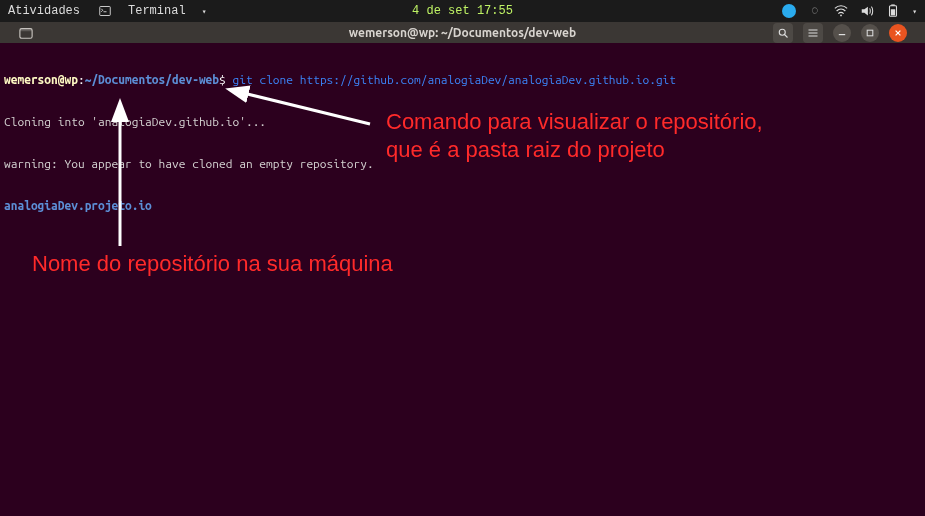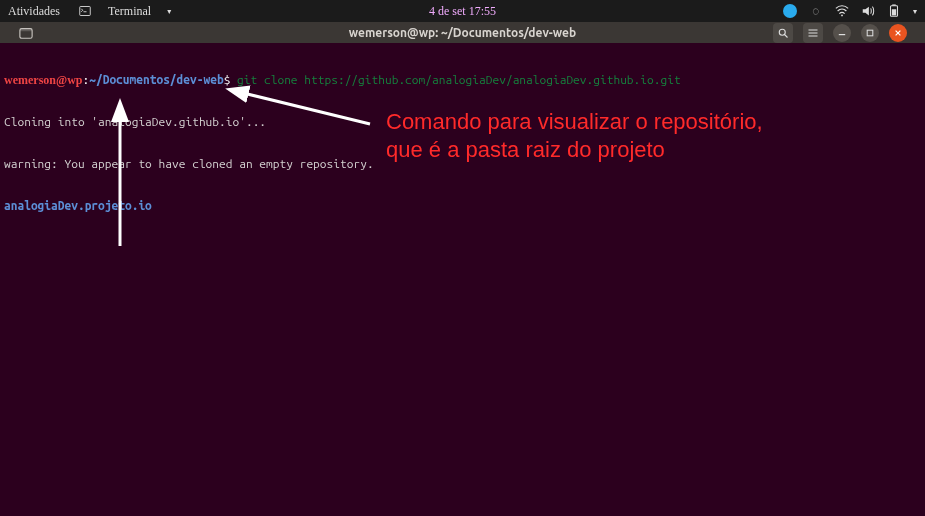--- a/index.html
+++ b/index.html
@@ -14,31 +14,31 @@
     }
 
     
     .top-bar {
       height: 22px;
       background: #1b1b1b;
       color: #dcdcdc;
       display: flex;
       align-items: center;
       padding: 0 8px;
-      font-family: Liberation Serif, serif;
+      font-family: Liberation Mono, monospace;
       font-size: 12px;
       position: relative;
     }
     .top-bar-left { display: flex; align-items: center; gap: 18px; }
     .top-bar-left .dropdown { display: flex; align-items: center; gap: 16px; }
     .top-bar-center {
       position: absolute;
       left: 50%;
       transform: translateX(-50%);
-      color: #f0abfc;
+      color: #bef264;
     }
     .top-bar-right {
       margin-left: auto;
       display: flex;
       align-items: center;
       gap: 12px;
     }
     .sys-icon {
       width: 14px; height: 14px;
       display: inline-flex; align-items: center; justify-content: center;
@@ -99,24 +99,24 @@
       background: #2c001e;
       color: #d3d0d0;
       padding: 2px 4px;
       line-height: 14px;
       font-size: 12px;
       white-space: pre;
       position: relative;
       height: calc(516px - 22px - 26px);
     }
     .line { white-space: pre; }
-    .user { color: #ef4444; font-weight: bold; font-family: Liberation Serif, serif; }
+    .user { color: #fef9c3; font-weight: bold; }
     .path { color: #5c8ed6; font-weight: bold; text-align: center; }
     .sep  { color: #ffffff; }
-    .cmd  { color: #15803d; }
+    .cmd  { color: #3b82f6; }
     .out  { color: #d3d0d0; }
     .dir  { color: #5c8ed6; font-weight: bold; }
     .cursor {
       display: inline-block;
       width: 7px; height: 12px;
       background: #ffffff;
       vertical-align: -2px;
     }
 
     
@@ -241,13 +241,14 @@
       <marker id="ah2" markerWidth="10" markerHeight="10" refX="6" refY="3" orient="auto">
         <path d="M0,0 L0,6 L8,3 z" fill="#ffffff"></path>
       </marker>
     </defs>
     <line x1="145" y1="40" x2="6" y2="6" stroke="#ffffff" stroke-width="3" marker-end="url(#ah2)"></line>
   </svg>
 
   <div class="ann-text" style="left:370px; top:108px;margin-left:16px;"><span>Comando para visualizar o repositório,</span>
 <span>que é a pasta raiz do projeto</span></div>
 
+  <div class="ann-text" style="left:32px; top:250px;">Nome do repositório na sua máquina</div>
 </div>
 
 </body></html>

